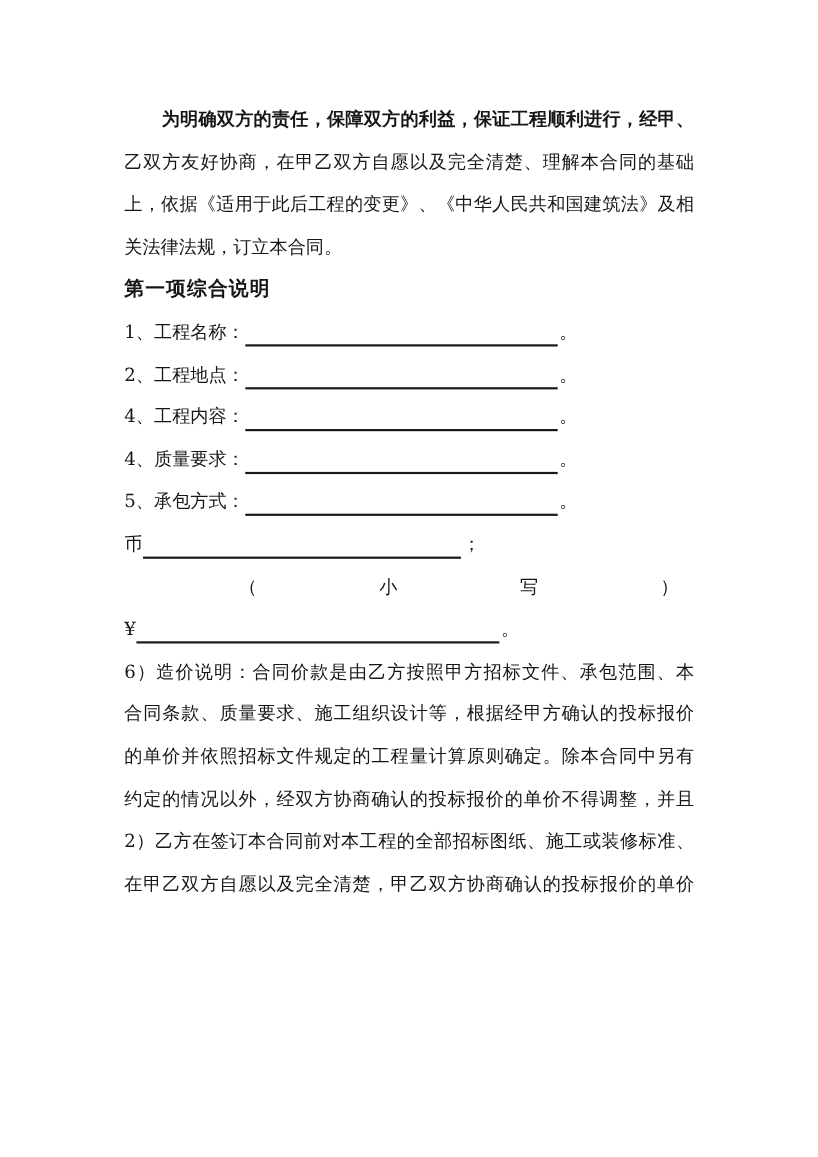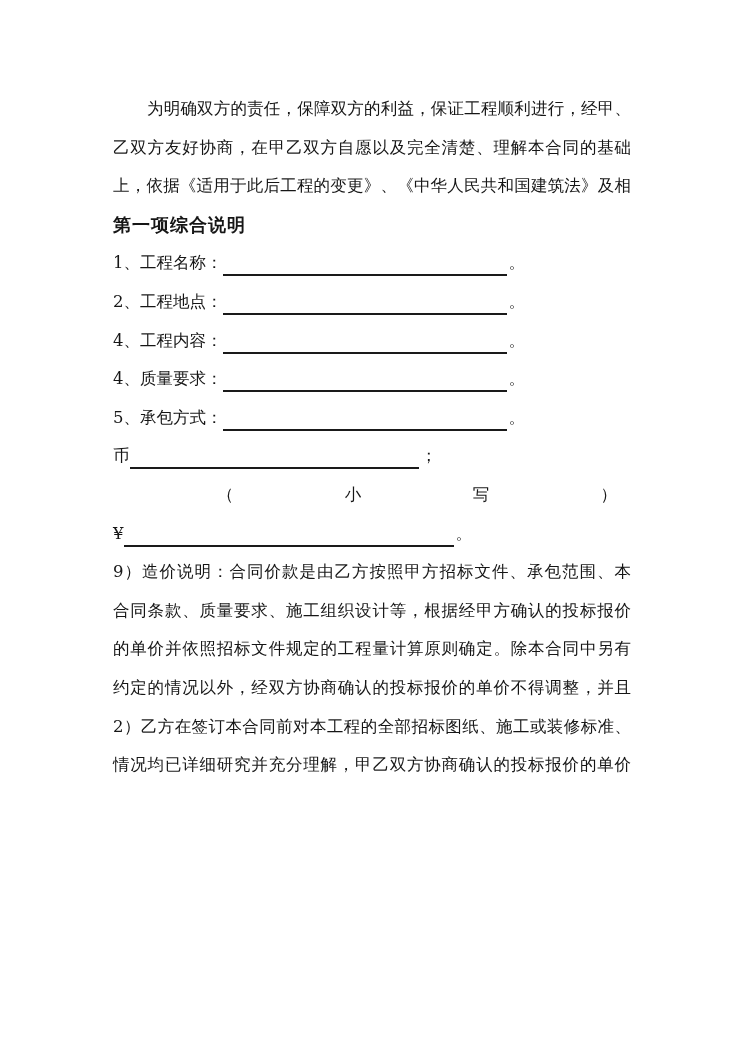--- a/index.html
+++ b/index.html
@@ -4,39 +4,40 @@
 <style>
   html,body{margin:0;padding:0;background:#ffffff;}
   body{width:744px;height:1052px;position:relative;overflow:hidden;}
   .doc{
     position:absolute;left:113px;top:90px;width:518px;
     font-family:"DejaVu Serif","Liberation Serif",serif;
     font-size:16.5px;line-height:38.6px;color:#161616;
   }
   .ln{margin:0;}
   .just{text-align:justify;text-align-last:justify;}
-  .indent{text-indent:34px;}
+  .indent{text-indent:34px;font-weight:bold;}
   .heading{font-weight:700;font-size:18px;letter-spacing:1px;}
   .row{display:flex;align-items:flex-start;}
   .row .lbl{white-space:nowrap;flex:0 0 auto;}
   .blank{flex:1 1 auto;height:30px;border-bottom:2px solid #1a1a1a;}
   .w-item{width:412px;}
   .w-rmb{width:324px;}
   .w-yen{width:359px;}
   .endmark{flex:0 0 auto;padding-left:2px;}
   .smallwrite{padding-left:104px;padding-right:14px;text-align:justify;text-align-last:justify;}
 </style>
 </head>
 <body>
 
 <div class="doc">
 
   <p class="ln just indent">为明确双方的责任，保障双方的利益，保证工程顺利进行，经甲、</p>
   <p class="ln just">乙双方友好协商，在甲乙双方自愿以及完全清楚、理解本合同的基础</p>
   <p class="ln just">上，依据《适用于此后工程的变更》、《中华人民共和国建筑法》及相</p>
+  <p class="ln">关法律法规，订立本合同。</p>
 
   <h2 class="ln heading">第一项综合说明</h2>
 
   <div class="ln row w-item">
     <span class="lbl">1、工程名称：</span>
     <span class="blank"></span>
     <span class="endmark">。</span>
   </div>
 
   <div class="ln row w-item">
@@ -71,21 +72,21 @@
   </div>
 
   <p class="ln smallwrite">（小写）</p>
 
   <div class="ln row w-yen">
     <span class="lbl">¥</span>
     <span class="blank"></span>
     <span class="endmark">。</span>
   </div>
 
-  <p class="ln just">9）造价说明：合同价款是由乙方按照甲方招标文件、承包范围、本</p>
+  <p class="ln just">6）造价说明：合同价款是由乙方按照甲方招标文件、承包范围、本</p>
   <p class="ln just">合同条款、质量要求、施工组织设计等，根据经甲方确认的投标报价</p>
   <p class="ln just">的单价并依照招标文件规定的工程量计算原则确定。除本合同中另有</p>
   <p class="ln just">约定的情况以外，经双方协商确认的投标报价的单价不得调整，并且</p>
 
   <p class="ln just">2）乙方在签订本合同前对本工程的全部招标图纸、施工或装修标准、</p>
-  <p class="ln just">情况均已详细研究并充分理解，甲乙双方协商确认的投标报价的单价</p>
+  <p class="ln just">在甲乙双方自愿以及完全清楚，甲乙双方协商确认的投标报价的单价</p>
 
 </div>
 
 </body></html>

